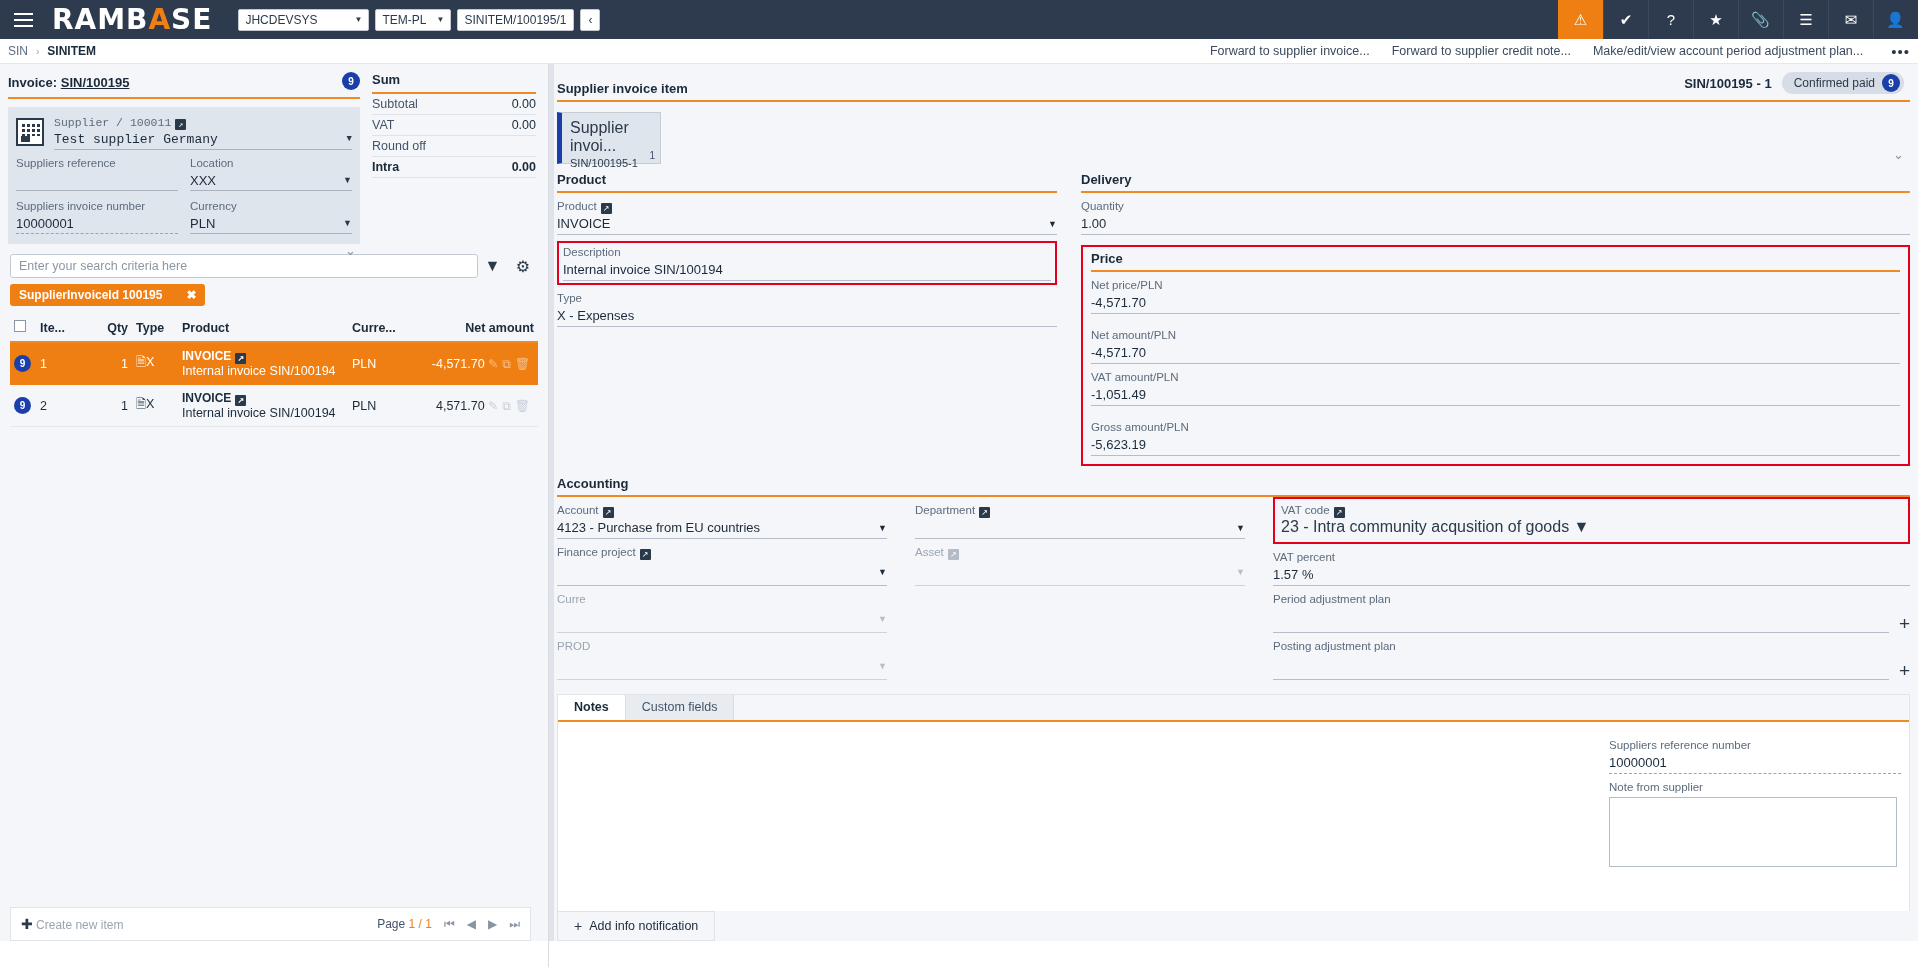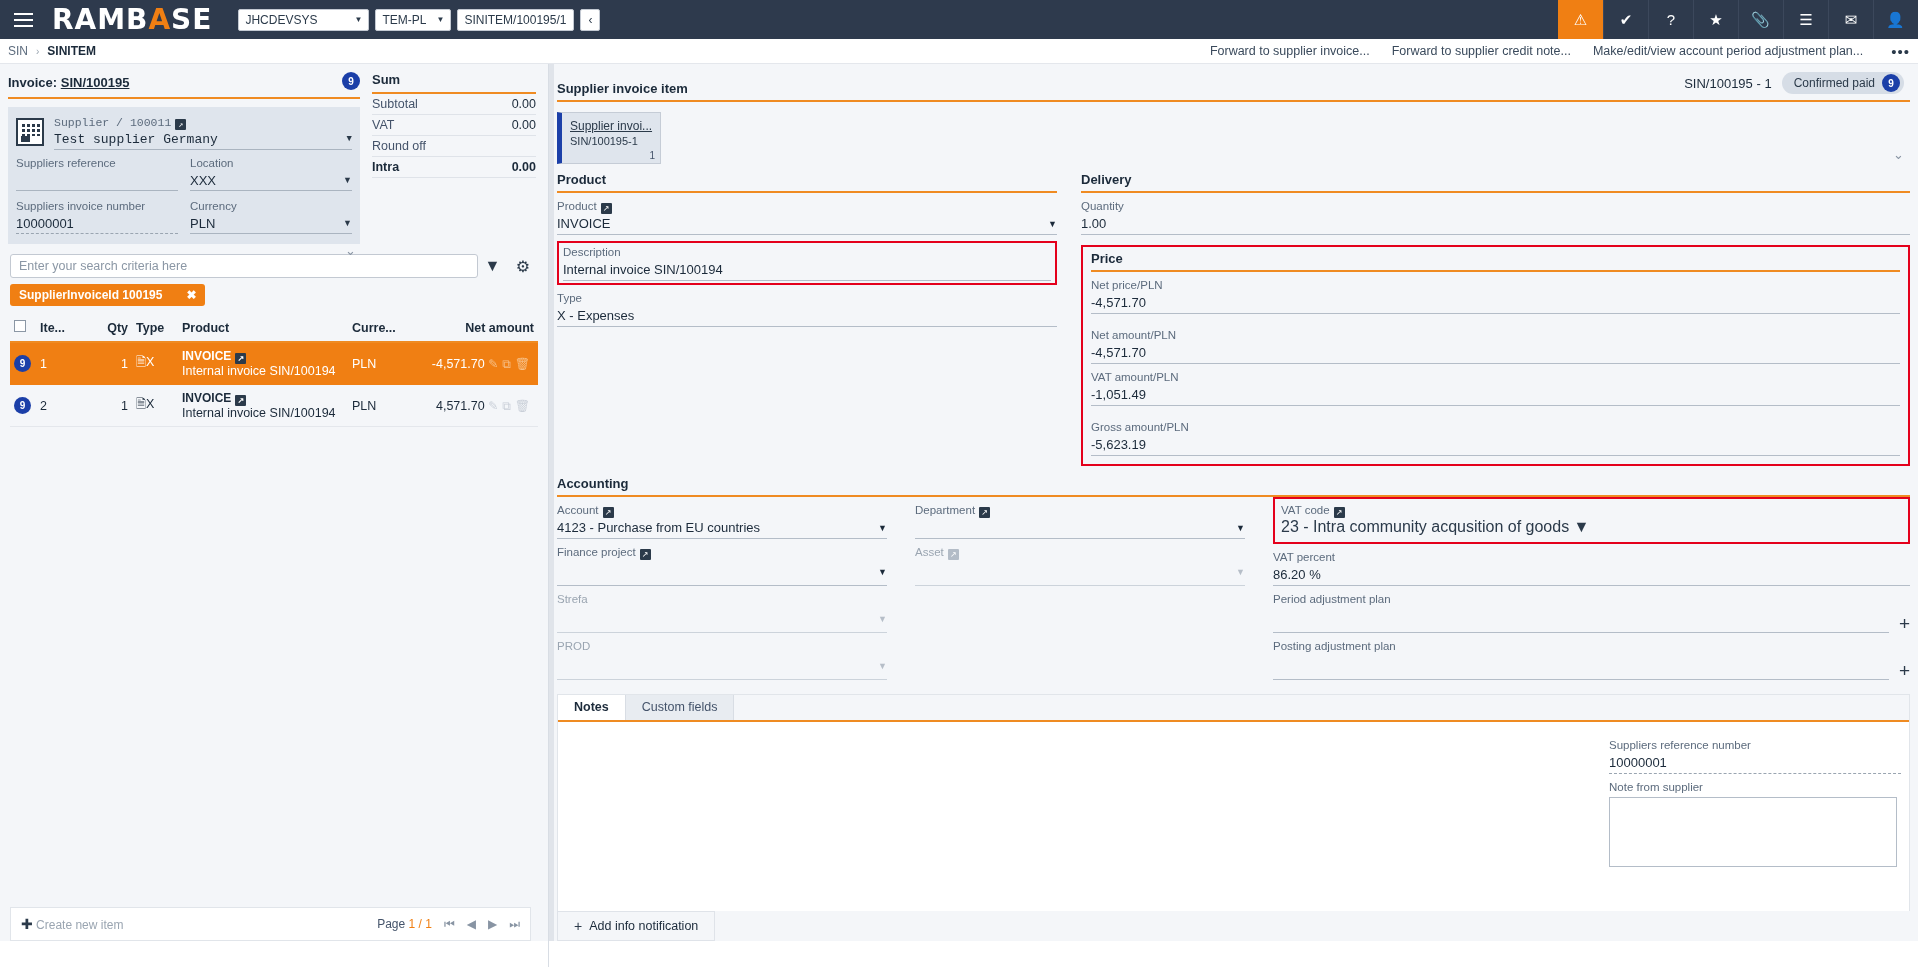--- a/index.html
+++ b/index.html
@@ -181,39 +181,39 @@
     display: flex; align-items: center; padding: 0 10px;
     font-size: 12px; color: #9aa5b1;
   }
   .tfoot .pager { margin-left: auto; display: flex; align-items: center; gap: 12px; color: #8894a3; }
   .tfoot .pgtxt { color: #44536a; }
   .tfoot .pgtxt b { color: #f07f13; font-weight: normal; }
   
   .rp-head { display: flex; align-items: flex-end; padding: 8px 14px 0 8px; }
   .rp-title { font-size: 13px; font-weight: bold; color: #1b2a3a; }
   .rp-right { margin-left: auto; display: flex; align-items: center; gap: 10px; padding-bottom: 2px; }
-  .rp-docid { font-size: 13px; font-weight: normal; color: #1b2a3a; }
+  .rp-docid { font-size: 13px; font-weight: bold; color: #1b2a3a; }
   .statuspill {
     background: #d6dde6; border-radius: 11px; font-size: 12px;
     padding: 2px 4px 2px 12px; display: flex; align-items: center; gap: 7px;
     color: #2b3a4a;
   }
   .statuspill .b {
     background: #1b3fa8; color: #fff; border-radius: 50%;
     width: 18px; height: 18px; font-size: 10px; font-weight: bold;
     display: inline-flex; align-items: center; justify-content: center;
   }
   .rp-rule { border-bottom: 2px solid #ef8b22; margin: 4px 8px 0 8px; }
   .cardrow { padding: 10px 8px 0 8px; position: relative; }
   .doccard {
     width: 104px; height: 52px; background: #dfe5ed;
     border: 1px solid #c5ccd6; border-left: 5px solid #1b3fa8;
     padding: 6px 6px 2px 8px; position: relative; cursor: pointer;
   }
-  .doccard .l1 { font-size: 12px; color: #2b3a4a; text-decoration: underline; }
+  .doccard .l1 { font-size: 16px; color: #2b3a4a; }
   .doccard .l2 { font-size: 11px; color: #2b3a4a; margin-top: 2px; }
   .doccard .n { position: absolute; right: 5px; bottom: 2px; font-size: 10px; color: #44536a; }
   .card-chev { position: absolute; right: 14px; bottom: 2px; font-size: 13px; color: #8894a3; cursor: pointer; }
   
   .twocol { display: flex; padding: 0 8px; gap: 24px; }
   .colL { width: 500px; }
   .colR { flex: 1; }
   .sechead {
     font-size: 13px; font-weight: bold; color: #1b2a3a;
     padding-bottom: 4px; border-bottom: 2px solid #ef8b22; margin-top: 8px;
@@ -579,21 +579,21 @@
             </div>
           </div>
           <div class="fld">
             <div class="flabel"><span>Finance project</span><span class="extlink">↗</span></div>
             <div class="fval2" style="min-height:26px;">
               <span></span>
               <span class="caret">▼</span>
             </div>
           </div>
           <div class="fld muted">
-            <div class="flabel">Strefa</div>
+            <div class="flabel">Curre</div>
             <div class="fval2" style="min-height:26px;">
               <span></span>
               <span class="caret">▼</span>
             </div>
           </div>
           <div class="fld muted">
             <div class="flabel">PROD</div>
             <div class="fval2" style="min-height:26px;">
               <span></span>
               <span class="caret">▼</span>
@@ -621,21 +621,21 @@
         <div class="acc-c3">
           <div class="hl" style="padding:4px 6px 6px 6px;">
             <div class="flabel"><span>VAT code</span><span class="extlink">↗</span></div>
             <div class="fval2">
               <span>23 - Intra community acqusition of goods</span>
               <span class="caret">▼</span>
             </div>
           </div>
           <div class="fld">
             <div class="flabel">VAT percent</div>
-            <div class="fval2">86.20 %</div>
+            <div class="fval2">1.57 %</div>
           </div>
           <div class="fld withplus">
             <div class="inner">
               <div class="flabel">Period adjustment plan</div>
               <div class="fval2" style="min-height:26px;"></div>
             </div>
             <span class="plusbtn">+</span>
           </div>
           <div class="fld withplus">
             <div class="inner">

